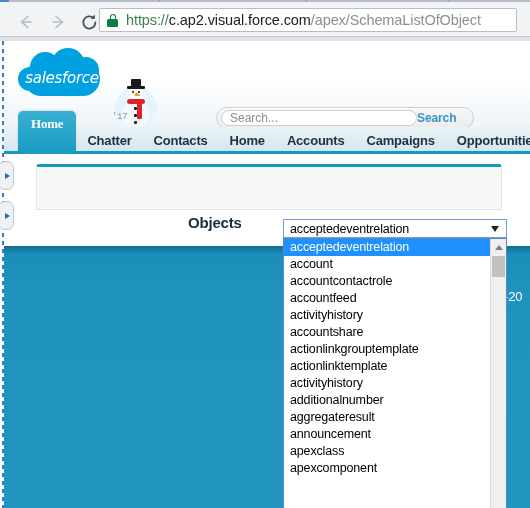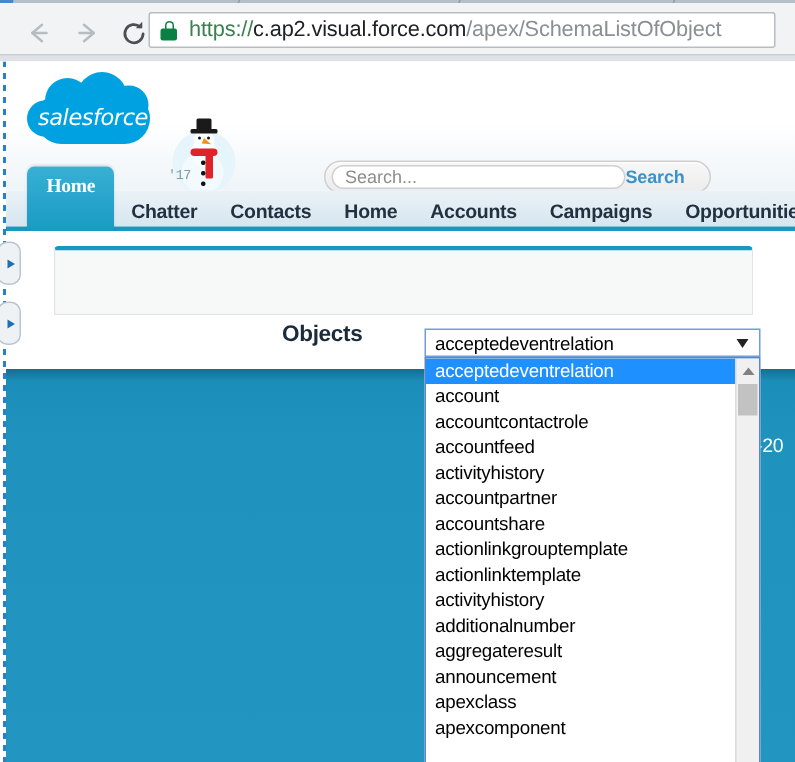--- a/index.html
+++ b/index.html
@@ -653,21 +653,20 @@
     <span id="select-caret"></span>
   </div>
 
   <div id="objects-dropdown-list">
     <ul id="dropdown-options">
         <li class="dropdown-option selected">acceptedeventrelation</li>
         <li class="dropdown-option">account</li>
         <li class="dropdown-option">accountcontactrole</li>
         <li class="dropdown-option">accountfeed</li>
         <li class="dropdown-option">activityhistory</li>
-        <li class="dropdown-option">accountpartner</li>
         <li class="dropdown-option">accountshare</li>
         <li class="dropdown-option">actionlinkgrouptemplate</li>
         <li class="dropdown-option">actionlinktemplate</li>
         <li class="dropdown-option">activityhistory</li>
         <li class="dropdown-option">additionalnumber</li>
         <li class="dropdown-option">aggregateresult</li>
         <li class="dropdown-option">announcement</li>
         <li class="dropdown-option">apexclass</li>
         <li class="dropdown-option">apexcomponent</li>
       </ul>

